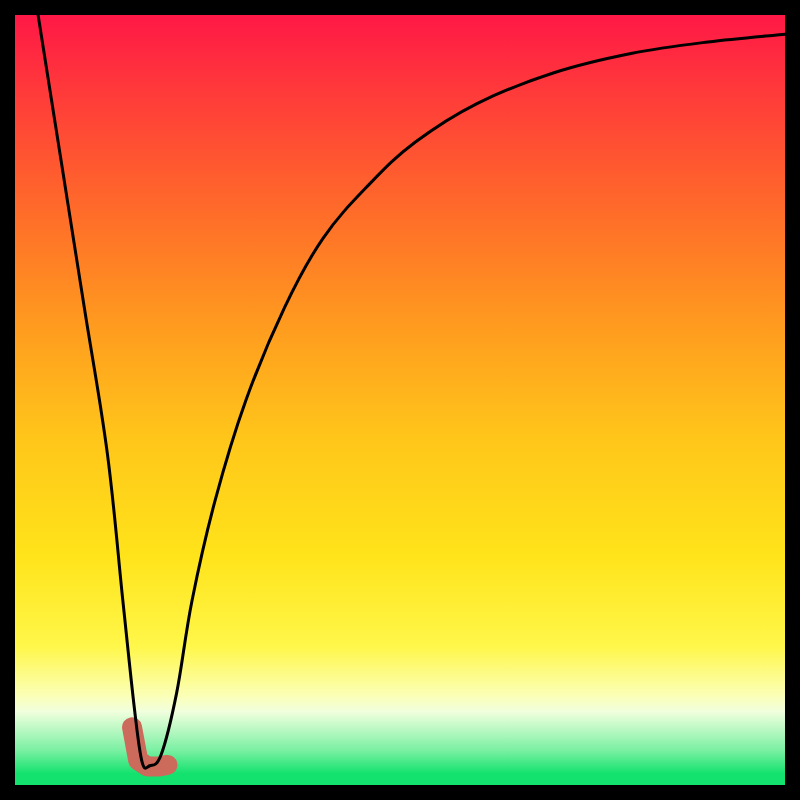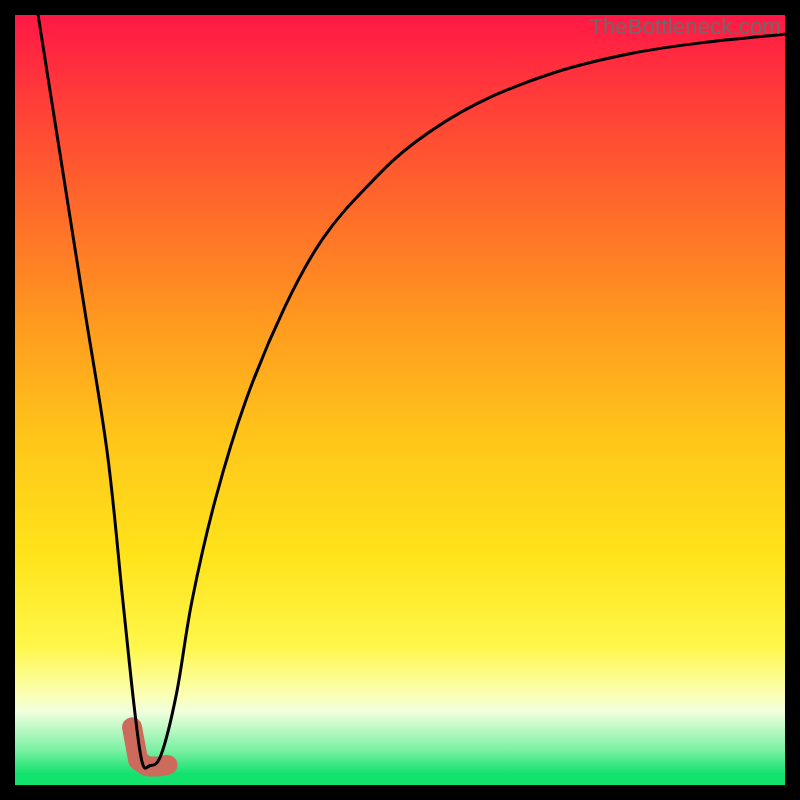--- a/index.html
+++ b/index.html
@@ -7,21 +7,20 @@
   .frame{position:relative;width:800px;height:800px;background:#000}
   .plot{position:absolute;left:15px;top:15px;width:770px;height:770px;overflow:hidden}
   .watermark{position:absolute;top:-1px;right:4px;color:#6b6b6b;font-size:22px;letter-spacing:.2px;font-weight:400;z-index:5}
   svg{display:block}
 </style>
 </head>
 <body>
 
 <div class="frame">
   <div class="plot">
-    <div class="watermark">TheBottleneck.com</div>
     <svg id="chartsvg" width="770" height="770" viewBox="0 0 770 770" preserveAspectRatio="none">
         <defs>
           <linearGradient id="bg" x1="0" y1="0" x2="0" y2="1">
             <stop offset="0%" stop-color="#ff1846"></stop>
             <stop offset="10%" stop-color="#ff3a3a"></stop>
             <stop offset="25%" stop-color="#ff6a2a"></stop>
             <stop offset="40%" stop-color="#ff9a1f"></stop>
             <stop offset="55.00000000000001%" stop-color="#ffc61a"></stop>
             <stop offset="70%" stop-color="#ffe31a"></stop>
             <stop offset="82%" stop-color="#fff74a"></stop>

